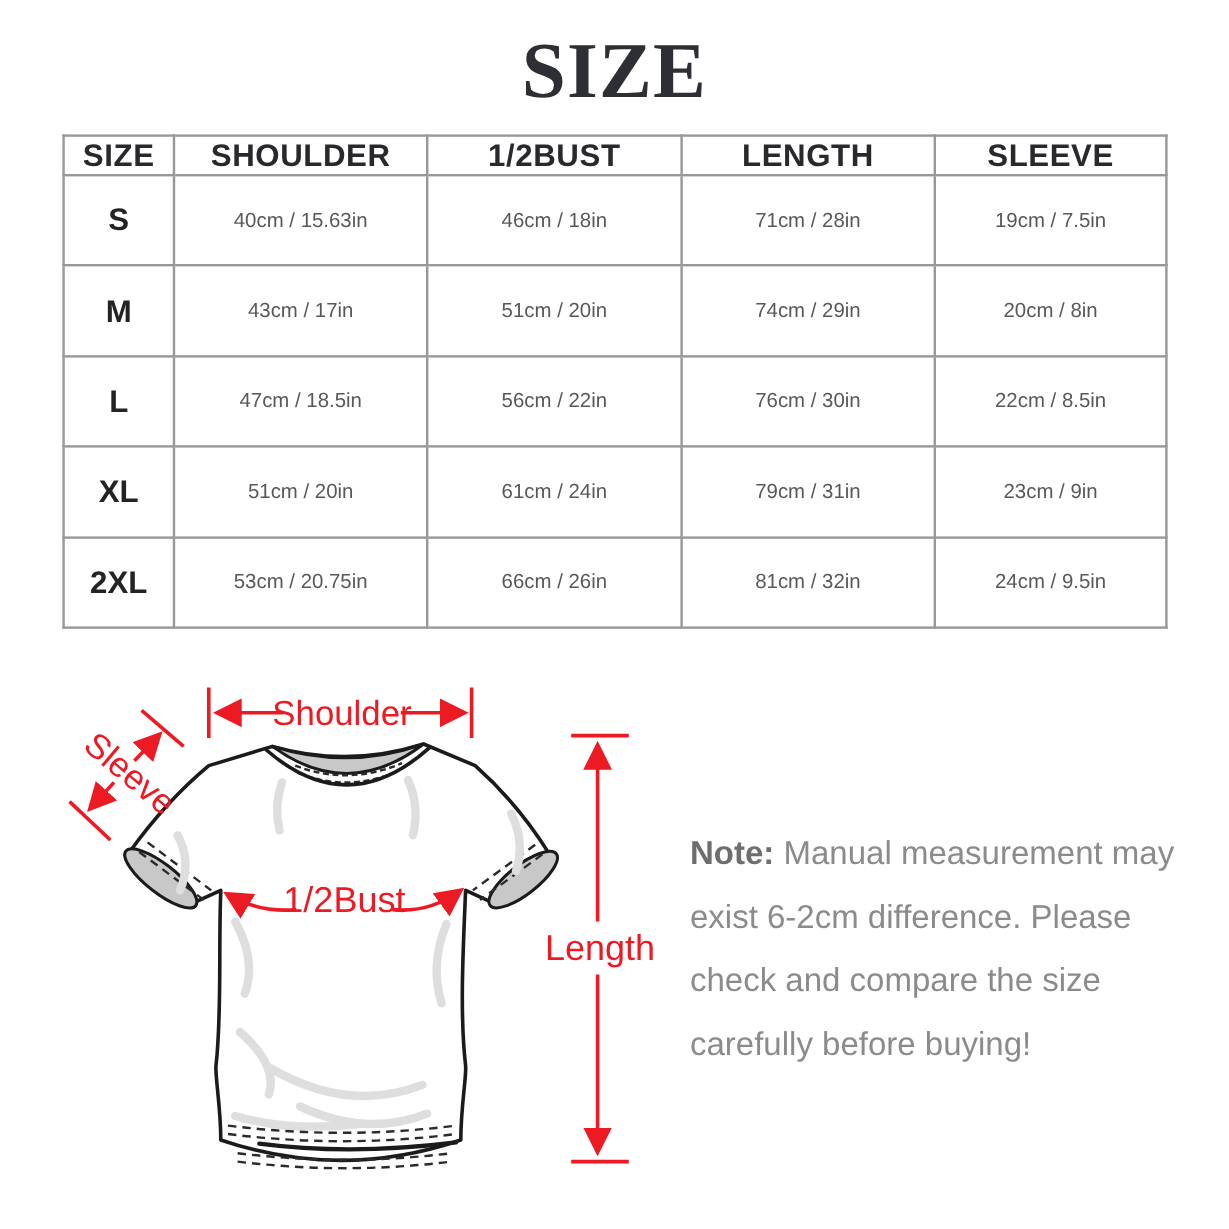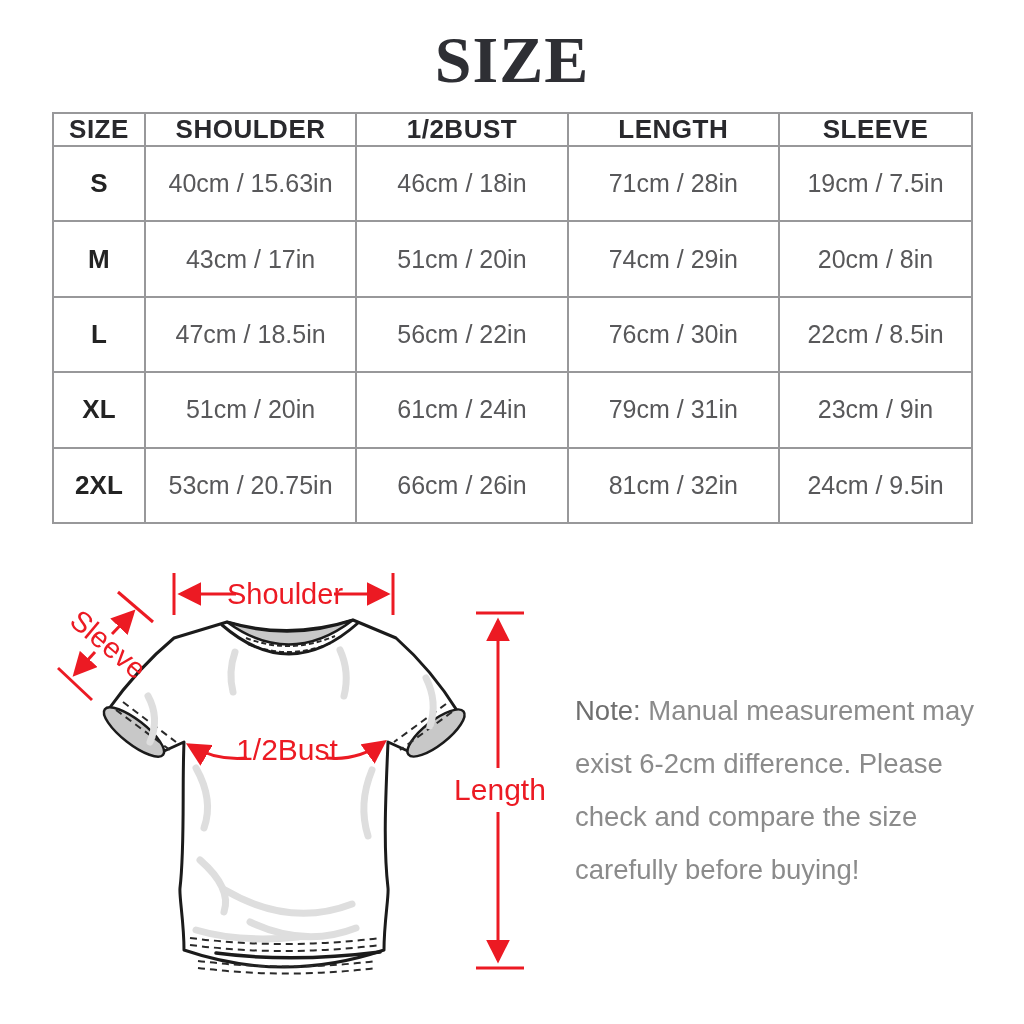--- a/index.html
+++ b/index.html
@@ -16,28 +16,28 @@
     position:absolute;left:52px;top:112px;width:921px;height:412px;
     border-collapse:collapse;table-layout:fixed;background:#ffffff;
   }
   .size-table td,.size-table th{
     border:2px solid #98989a;text-align:center;vertical-align:middle;
     padding:0;overflow:hidden;white-space:nowrap;
   }
   .size-table th{
     font-size:26px;font-weight:700;color:#29292d;letter-spacing:0.5px;
   }
-  .size-table td{font-size:25px;color:#58585a;font-weight:400;}
+  .size-table td{font-size:17px;color:#58585a;font-weight:400;}
   .size-table td.size-cell{font-size:26px;font-weight:700;color:#232323;}
   .diagram-svg{position:absolute;left:0;top:560px;width:1024px;height:464px;}
   .note-block{
     position:absolute;left:575px;top:684px;width:405px;
     font-size:27.5px;line-height:53px;color:#8b8b8b;margin:0;
   }
-  .note-label{font-weight:400;color:#6e6e6e;}
+  .note-label{font-weight:700;color:#6e6e6e;}
   .outline{fill:none;stroke:#1b1b1b;stroke-width:3;stroke-linejoin:round;stroke-linecap:round;}
   .shirt-fill{fill:#ffffff;stroke:#1b1b1b;stroke-width:3;stroke-linejoin:round;}
   .inner-gray{fill:#c8c8c8;stroke:#1b1b1b;stroke-width:2.5;stroke-linejoin:round;}
   .stitch{fill:none;stroke:#2a2a2a;stroke-width:2;stroke-dasharray:7 5;}
   .wrinkle{fill:none;stroke:#dedede;stroke-width:7;stroke-linecap:round;}
   .anno{stroke:#ec1a23;stroke-width:3;fill:none;}
   .anno-text{fill:#ec1a23;font-family:"Liberation Sans",sans-serif;font-size:29px;}
 </style>
 </head>
 <body>

